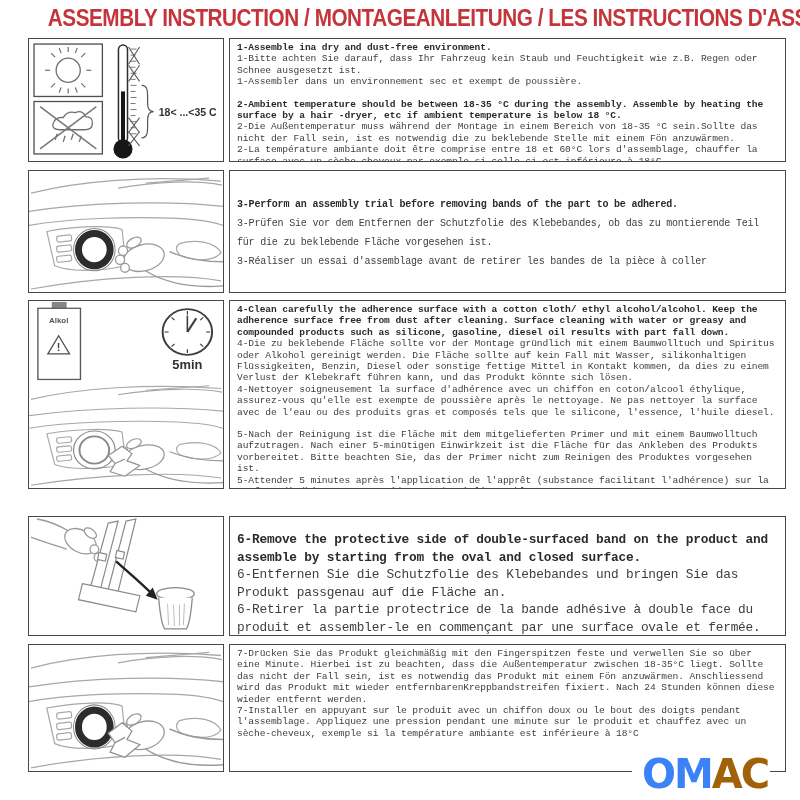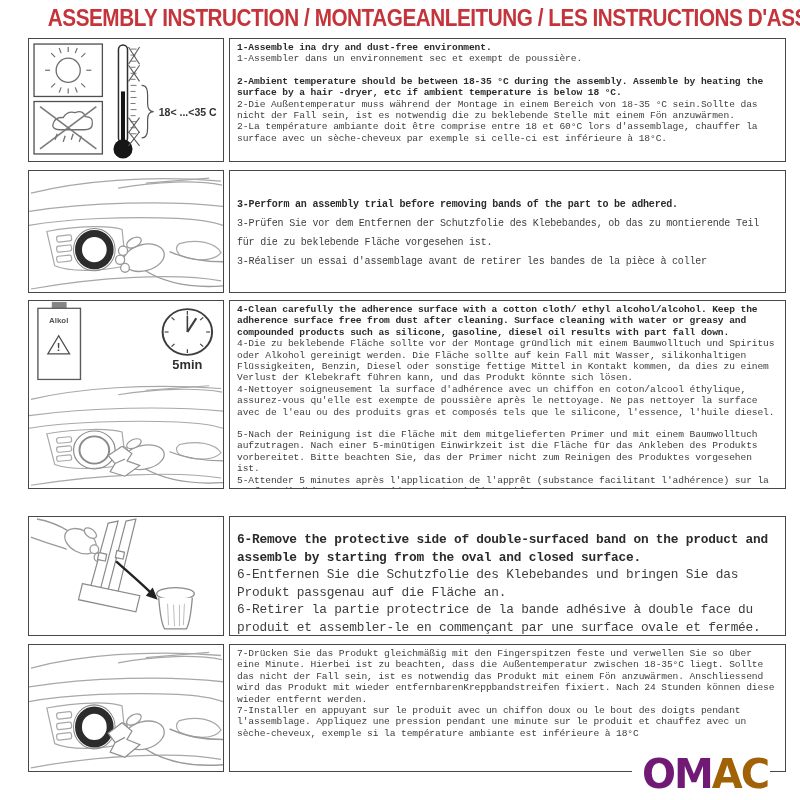--- a/index.html
+++ b/index.html
@@ -26,21 +26,21 @@
   .section + .section{margin-top:11px;}
   .big3{padding-top:24px;}
   .big3 p{font-size:10px;line-height:19px;letter-spacing:-.2px;}
   .big6{padding-top:14px;}
   .big6 p{font-size:12.8px;line-height:17.6px;letter-spacing:-.2px;}
   .art{display:block;width:100%;height:100%;}
   .logo{
     position:absolute;top:753px;right:30px;background:#fff;padding:0 2px 0 10px;
     font-family:"DejaVu Sans",sans-serif;font-weight:bold;font-size:40px;line-height:42px;letter-spacing:-2px;
   }
-  .logo .om{color:#701a75;}
+  .logo .om{color:#3b82f6;}
   .logo .ac{color:#a16207;margin-top:42px;}
   svg text{font-family:"Liberation Sans",sans-serif;}
 </style>
 </head>
 <body>
 
 <svg width="0" height="0" style="position:absolute" aria-hidden="true">
   <defs>
     <g id="sym-bumper" stroke="#a8a8a8" stroke-width="1.2" fill="none">
       <path d="M2,22 C50,10 120,4 194,10"></path>
@@ -147,20 +147,21 @@
           <line x1="110" y1="92" x2="99" y2="106"></line>
       </g>
       <path d="M112,46 C118,46 118,52 118,58 L118,64 C118,70 120,72 124,72 C120,72 118,74 118,80 L118,86 C118,92 118,98 112,98" fill="none" stroke="#555555" stroke-width="1.2"></path>
       <text x="129" y="76" font-size="10.5" font-weight="600" fill="#333333">18&lt; ...&lt;35 C</text>
     </g>
   </svg>
 </div>
 <div class="cell cell-r r1 small">
   <div class="section">
     <p class="b">1-Assemble ina dry and dust-free environment.</p>
+    <p>1-Bitte achten Sie darauf, dass Ihr Fahrzeug kein Staub und Feuchtigkeit wie z.B. Regen oder Schnee ausgesetzt ist.</p>
     <p>1-Assembler dans un environnement sec et exempt de poussière.</p>
   </div>
   <div class="section">
     <p class="b">2-Ambient temperature should be between 18-35 °C  during the assembly. Assemble by heating the surface by a hair -dryer, etc if ambient temperature is below 18 °C.</p>
     <p>2-Die Außentemperatur muss während der Montage in einem Bereich von 18-35 °C  sein.Sollte das nicht der Fall sein, ist es notwendig die zu beklebende Stelle mit einem Fön anzuwärmen.</p>
     <p>2-La température ambiante doit être comprise entre 18 et 60°C lors d'assemblage, chauffer la surface avec un sèche-cheveux par exemple si celle-ci est inférieure à 18°C.</p>
   </div>
 </div>
 
 <div class="cell cell-l r2">

